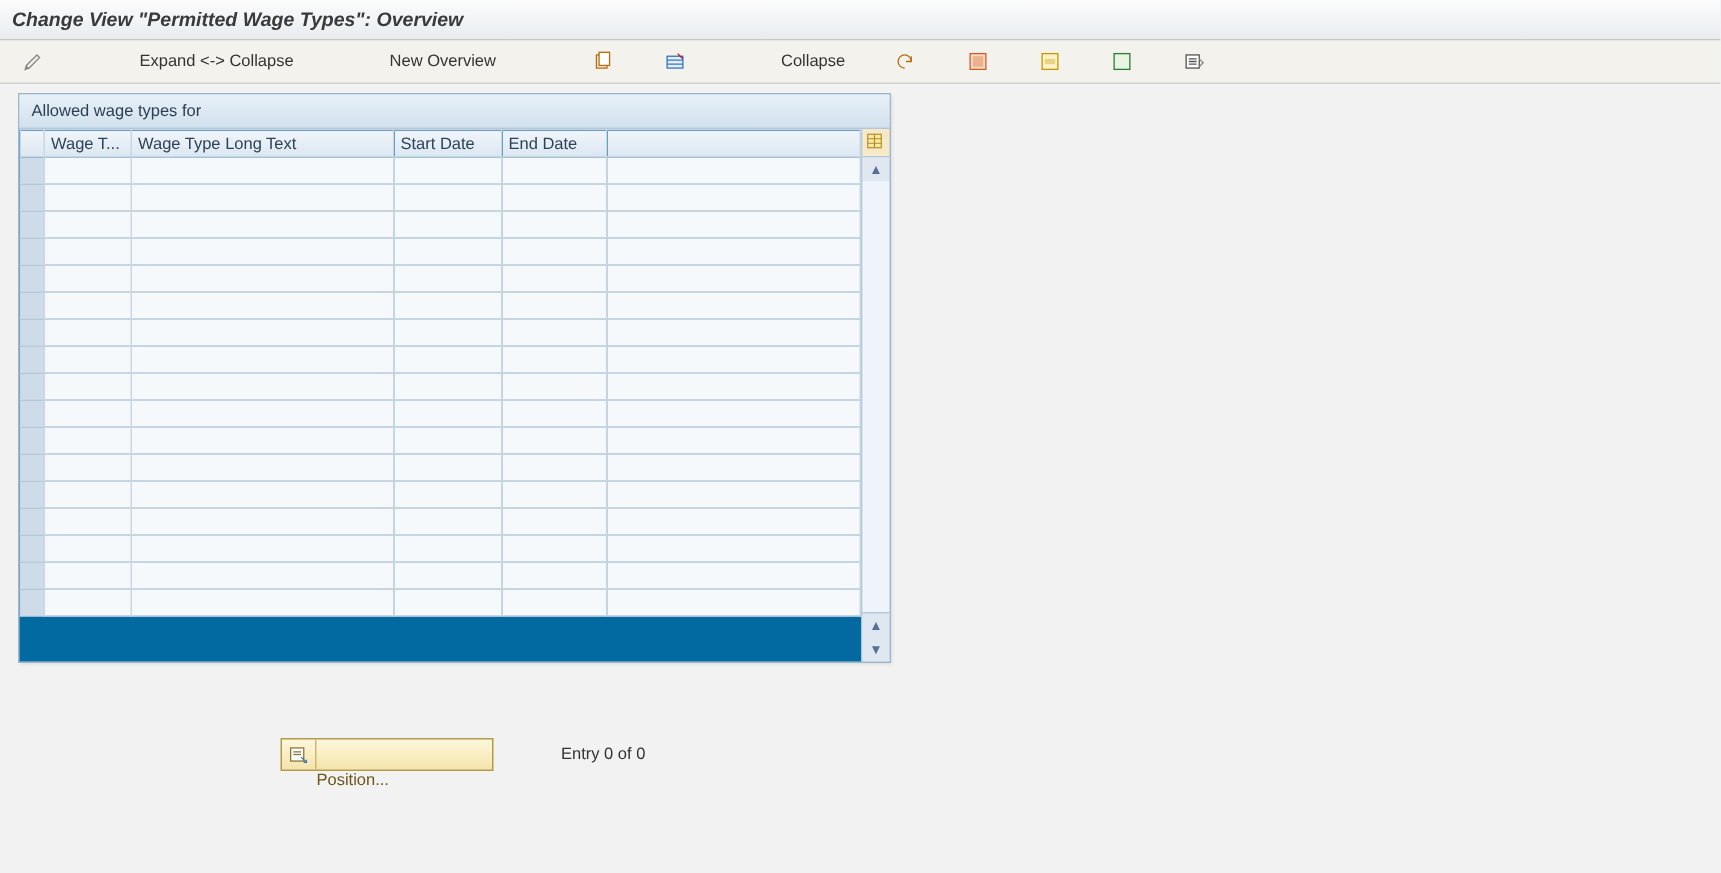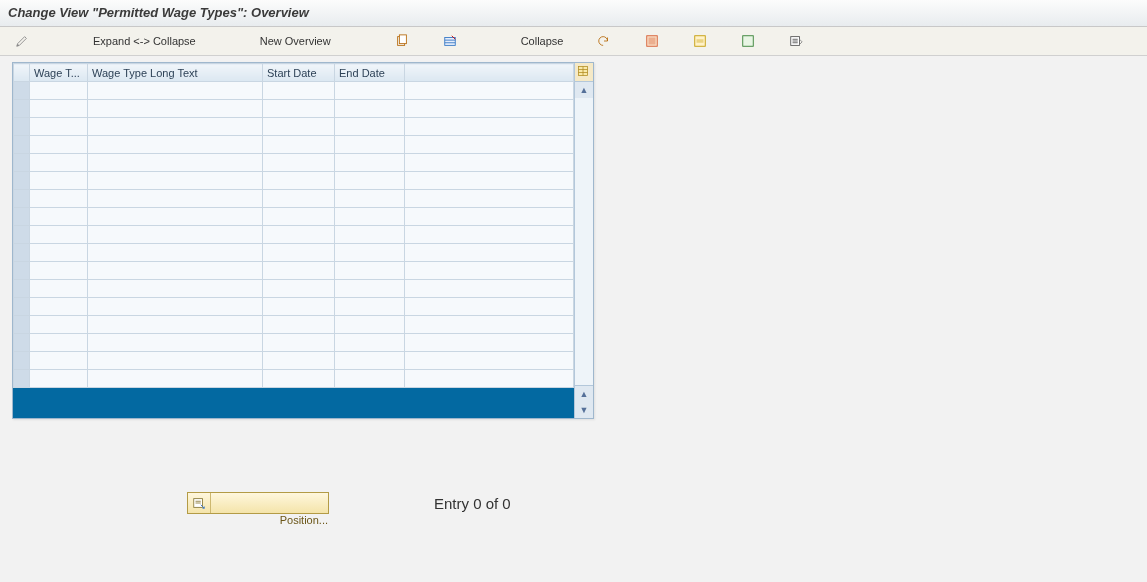--- a/index.html
+++ b/index.html
@@ -187,26 +187,26 @@
     color: #6b5618;
   }
   .position-btn .pb-icon {
     width: 22px;
     height: 100%;
     border-right: 1px solid #cdb870;
     display: flex; align-items: center; justify-content: center;
   }
   .position-btn .pb-label {
     flex: 1;
-    text-align: right;
+    text-align: left;
     margin-top: 34px;
   }
   .entry-count {
-    margin-left: 105px;
-    font-size: 15px;
+    margin-left: 45px;
+    font-size: 11px;
     color: #333;
   }
 
   
   .watermark {
     position: absolute;
     top: 40px;
     left: 240px;
     font-family: Georgia, 'Times New Roman', serif;
     font-size: 22px;
@@ -296,20 +296,21 @@
             <line x1="4" y1="8" x2="10" y2="8" stroke="currentColor"></line>
             <line x1="4" y1="10" x2="10" y2="10" stroke="currentColor"></line>
             <path d="M12 6 L15 9 L12 12" fill="none" stroke="#888"></path>
           </svg>
       </span>
     </span>
   </div>
 
 
   <div class="panel">
+    <div class="panel-header">Allowed wage types for</div>
     <div class="table-wrap">
       <div class="table-inner">
         <table class="data">
           <colgroup>
             <col class="col-sel">
               <col class="col-wt">
               <col class="col-lt">
               <col class="col-sd">
               <col class="col-ed">
               <col class="col-fill">

